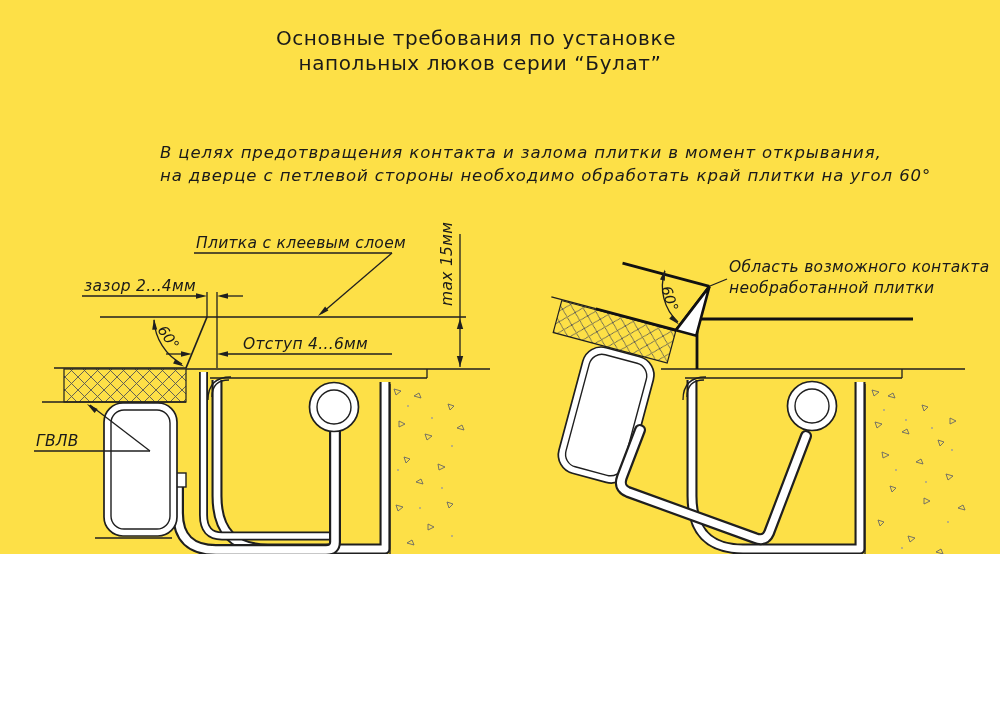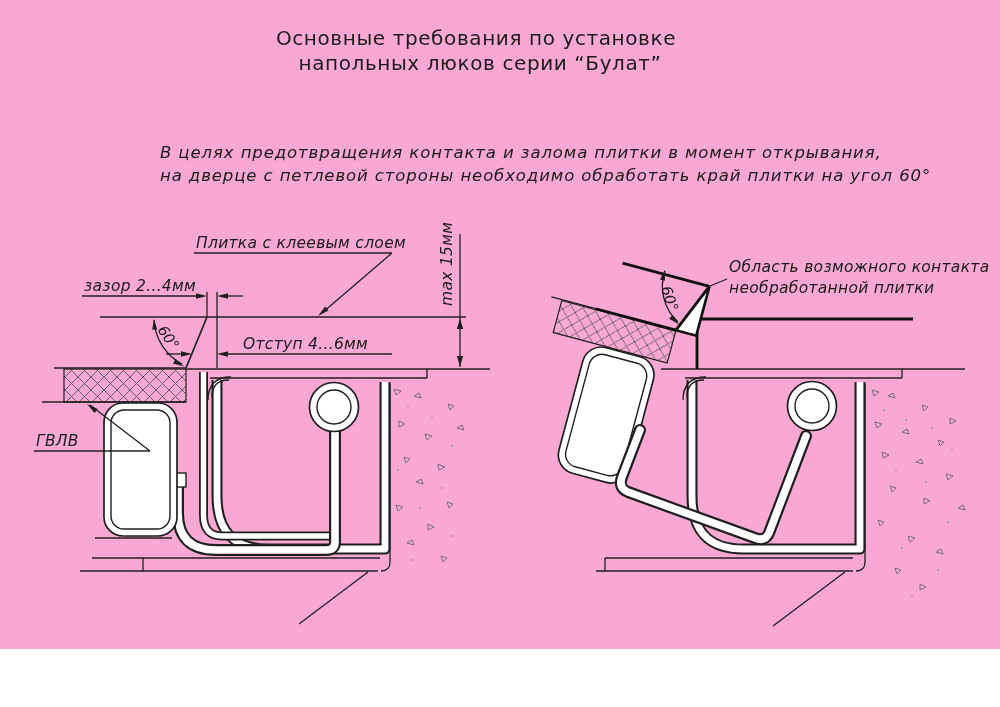--- a/index.html
+++ b/index.html
@@ -1,16 +1,16 @@
 <!DOCTYPE html>
 <html><head>
 <meta charset="utf-8">
 <style>
   html,body{margin:0;padding:0;background:#ffffff;}
-  .canvas{position:relative;width:1000px;height:649px;background:#f9a8d4;overflow:hidden;
+  .canvas{position:relative;width:1000px;height:554px;background:#fde047;overflow:hidden;
           font-family:"DejaVu Sans","Liberation Sans",sans-serif;}
   svg{position:absolute;left:0;top:0;}
   text{fill:#1a1a1a;font-family:"DejaVu Sans","Liberation Sans",sans-serif;}
   .ti{font-size:20px;letter-spacing:.6px;}
   .no{font-size:16.5px;font-style:italic;letter-spacing:.9px;}
   .lb{font-size:15.5px;font-style:italic;letter-spacing:.3px;}
   .sm{font-size:14.5px;font-style:italic;}
   .ln{stroke:#1f1f1f;stroke-width:1.3;fill:none;}
   .ln2{stroke:#1f1f1f;stroke-width:1.7;fill:none;}
   .thk{stroke:#111;stroke-width:2.8;fill:none;}

